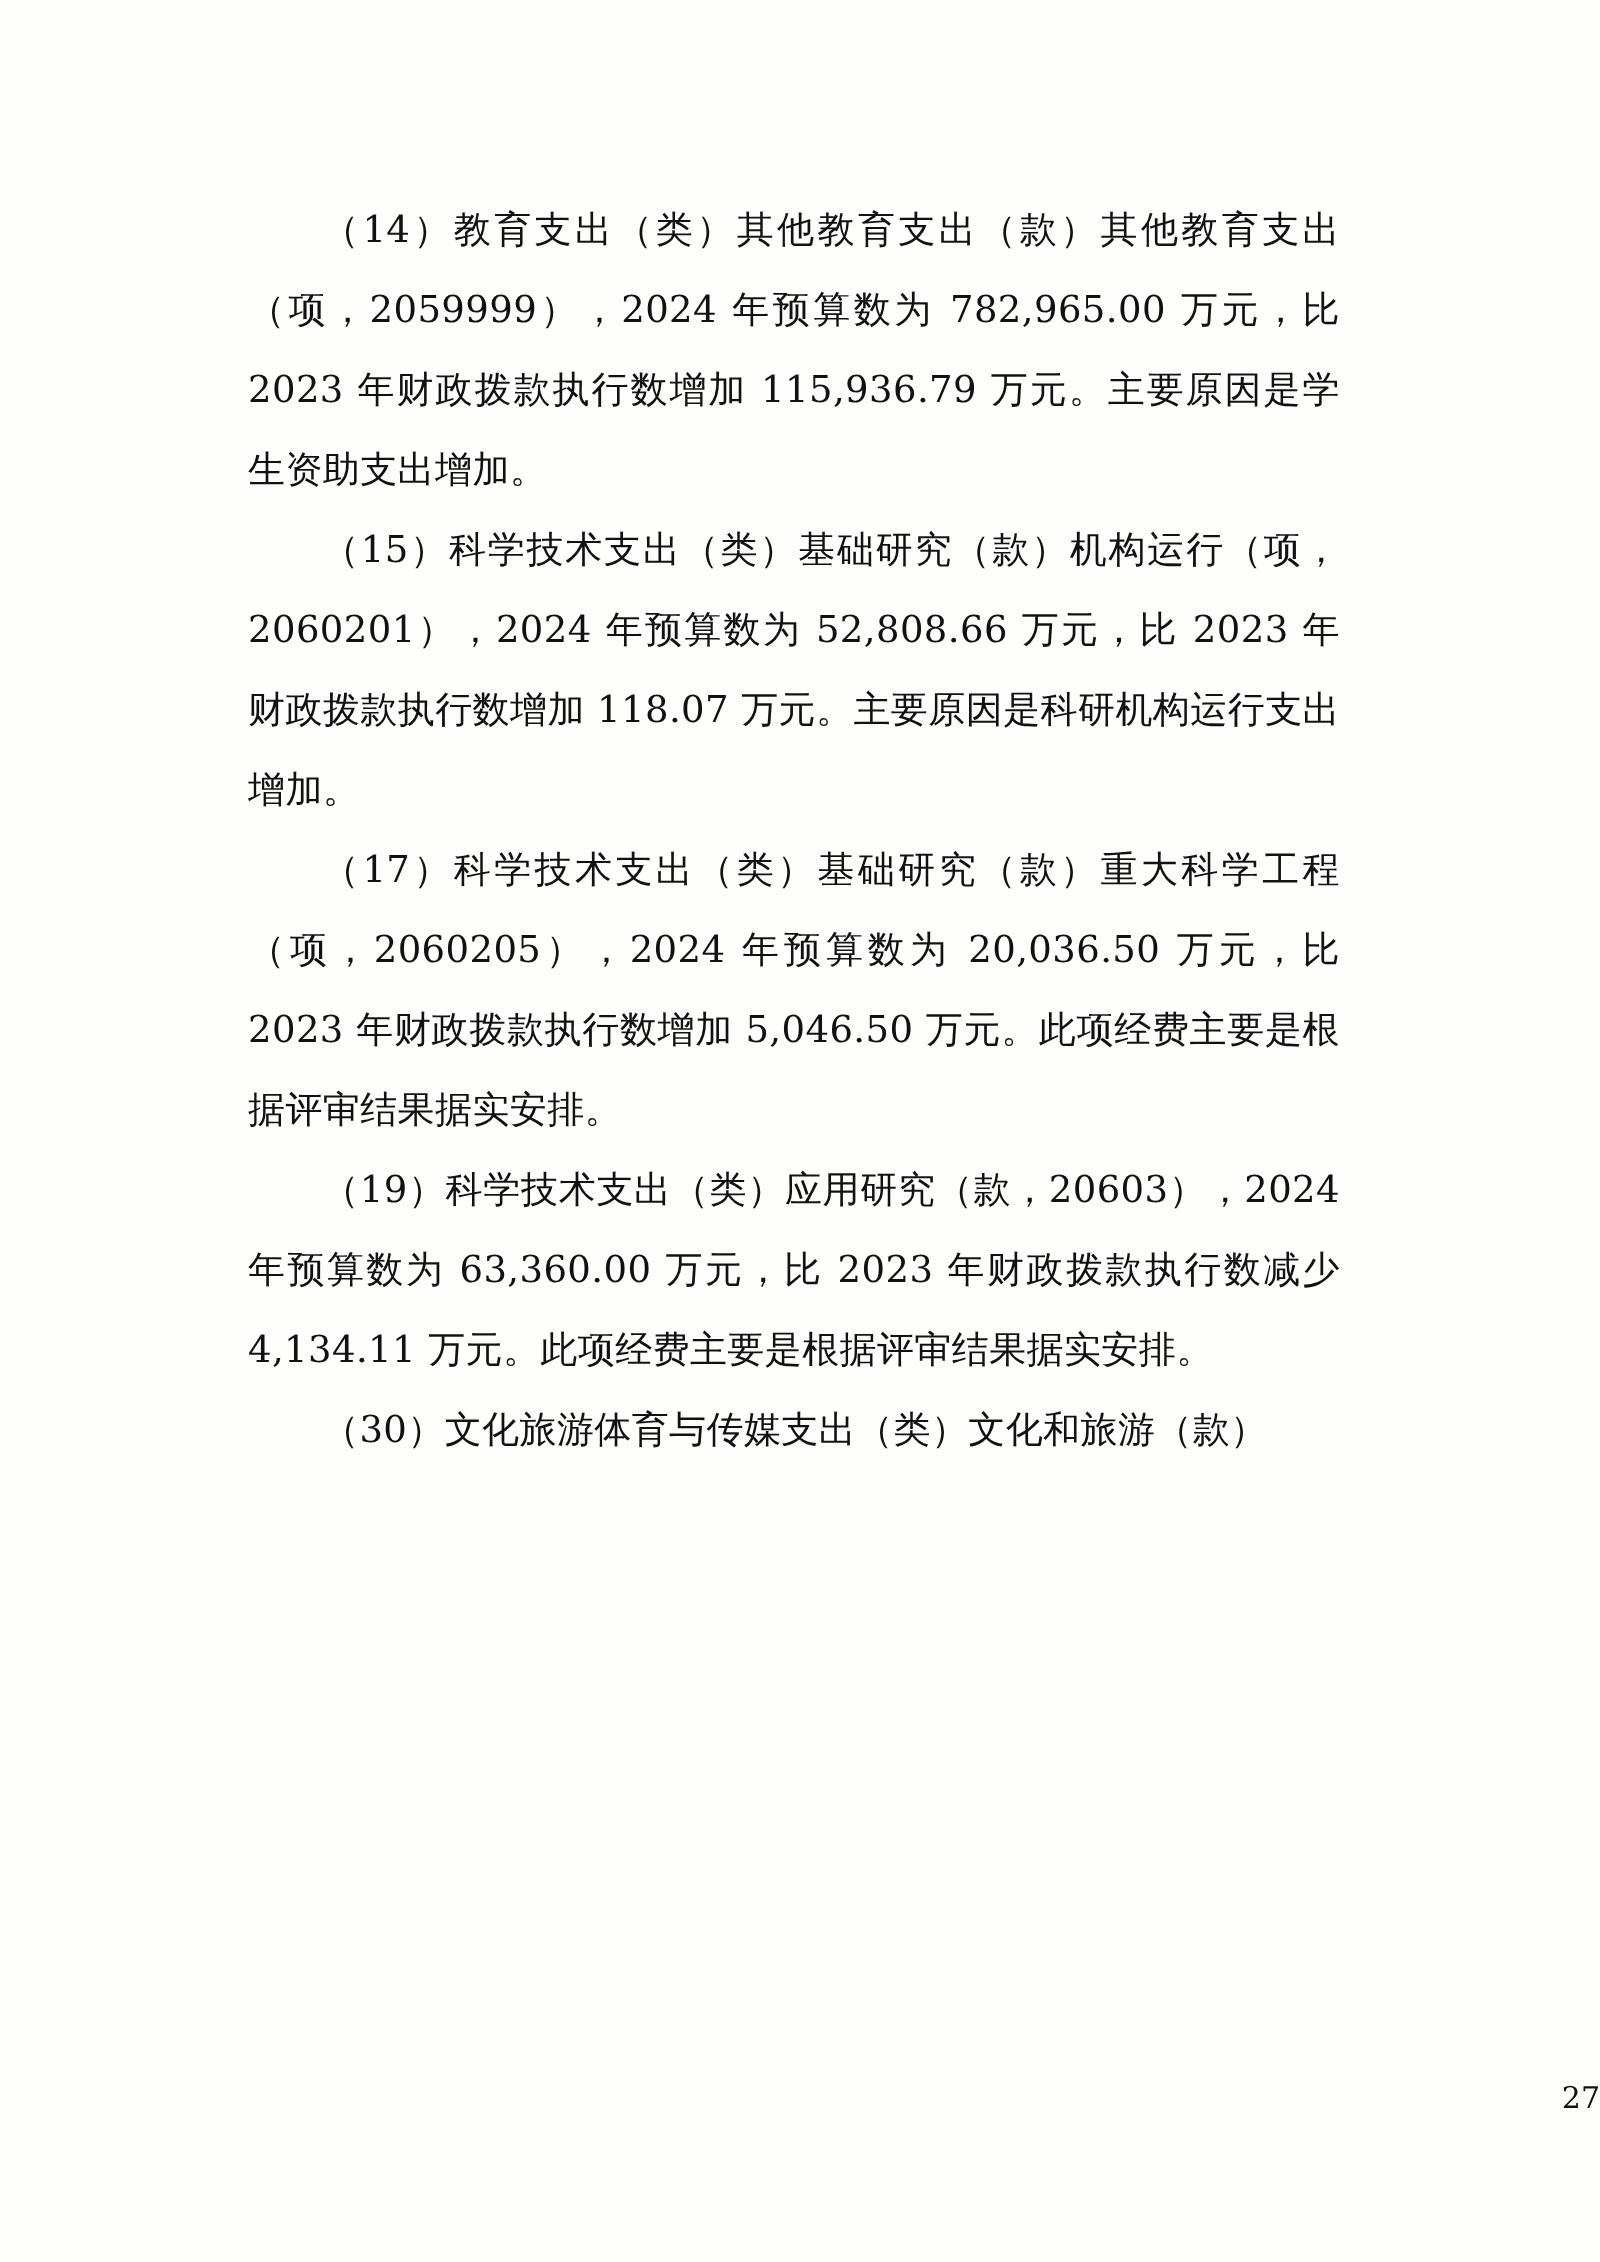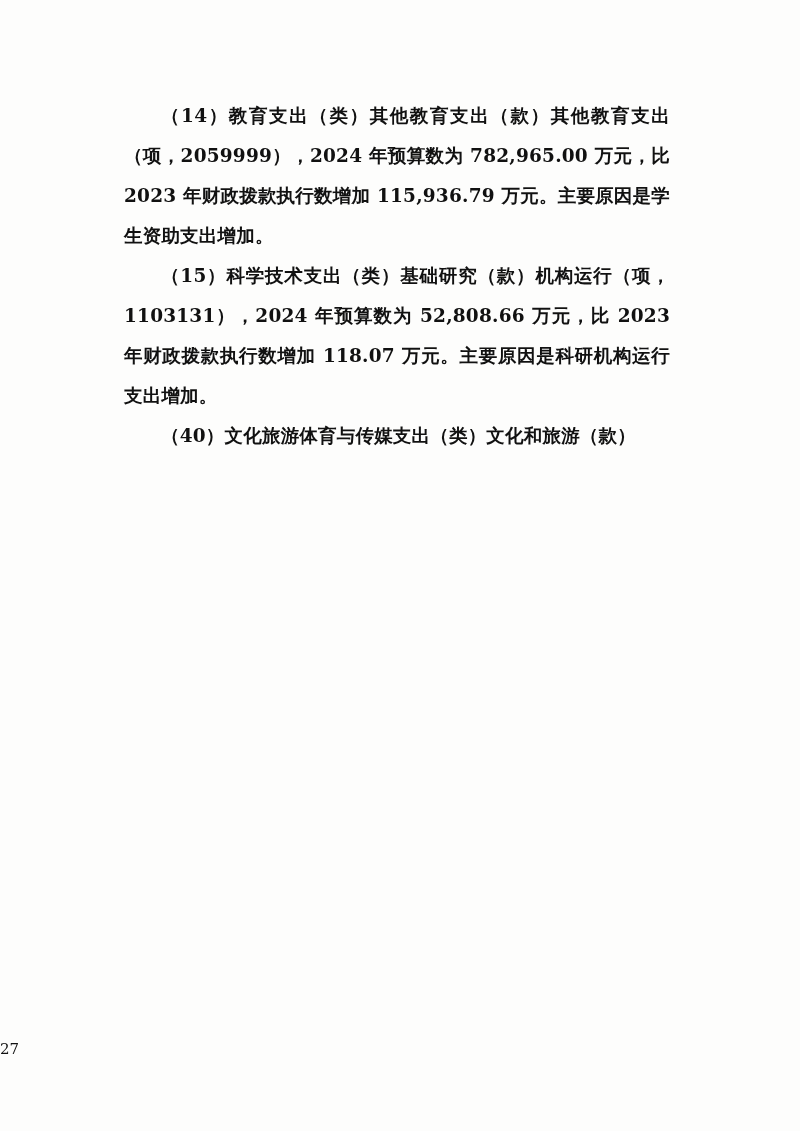--- a/index.html
+++ b/index.html
@@ -24,36 +24,37 @@
   .para {
     font-family: "DejaVu Serif", "Liberation Serif", serif;
     font-size: 18.5px;
     line-height: 40px;
     color: #111111;
     text-align: justify;
     text-justify: inter-ideograph;
     text-indent: 37px;
     margin: 0 16px 0 0;
     letter-spacing: 0.2px;
-    font-weight: bold;
   }
   .page-number {
     position: absolute;
     left: 0;
     right: 0;
     top: 1040px;
-    text-align: left;
+    text-align: right;
     font-family: "DejaVu Serif", "Liberation Serif", serif;
     font-size: 15px;
     color: #111111;
   }
 </style>
 </head>
 <body>
 
 <div class="page">
   <div class="content">
     <p class="para">（14）教育支出（类）其他教育支出（款）其他教育支出（项，2059999），2024 年预算数为 782,965.00 万元，比 2023 年财政拨款执行数增加 115,936.79 万元。主要原因是学生资助支出增加。</p>
-    <p class="para">（15）科学技术支出（类）基础研究（款）机构运行（项，1103131），2024 年预算数为 52,808.66 万元，比 2023 年财政拨款执行数增加 118.07 万元。主要原因是科研机构运行支出增加。</p>
-    <p class="para">（40）文化旅游体育与传媒支出（类）文化和旅游（款）</p>
+    <p class="para">（15）科学技术支出（类）基础研究（款）机构运行（项，2060201），2024 年预算数为 52,808.66 万元，比 2023 年财政拨款执行数增加 118.07 万元。主要原因是科研机构运行支出增加。</p>
+    <p class="para">（17）科学技术支出（类）基础研究（款）重大科学工程（项，2060205），2024 年预算数为 20,036.50 万元，比 2023 年财政拨款执行数增加 5,046.50 万元。此项经费主要是根据评审结果据实安排。</p>
+    <p class="para">（19）科学技术支出（类）应用研究（款，20603），2024 年预算数为 63,360.00 万元，比 2023 年财政拨款执行数减少 4,134.11 万元。此项经费主要是根据评审结果据实安排。</p>
+    <p class="para">（30）文化旅游体育与传媒支出（类）文化和旅游（款）</p>
   </div>
   <div class="page-number">27</div>
 </div>
 
 </body></html>

